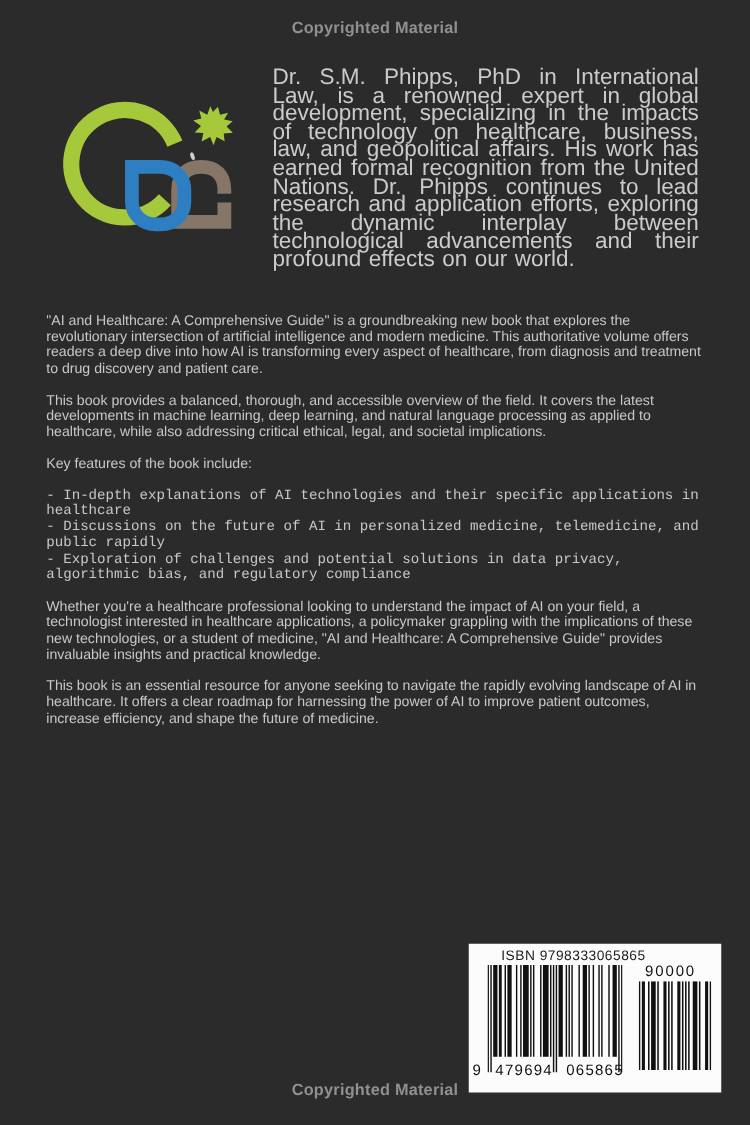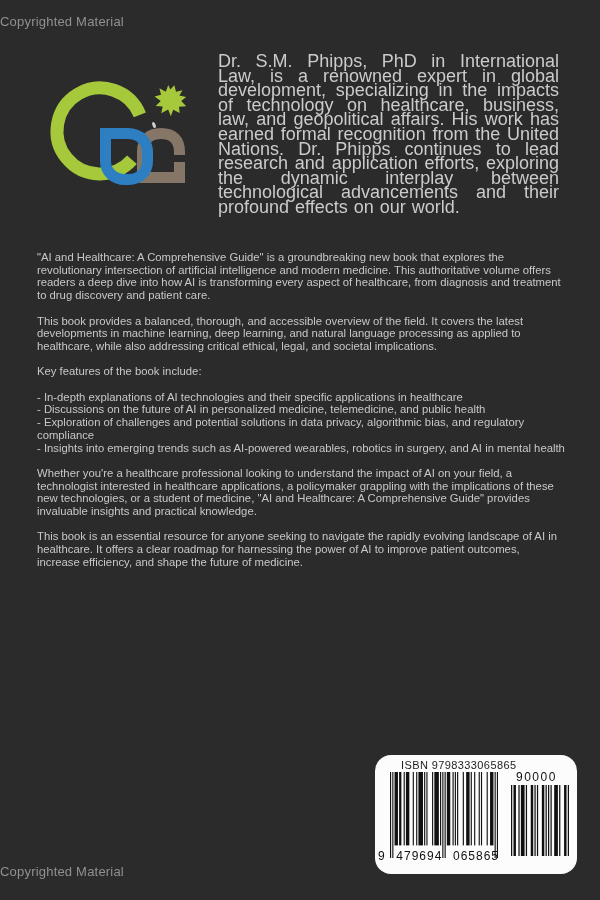--- a/index.html
+++ b/index.html
@@ -8,23 +8,24 @@
     width: 600px;
     height: 900px;
     background: #2b2b2c;
     overflow: hidden;
     font-family: "Liberation Sans", sans-serif;
   }
   .watermark {
     position: absolute;
     left: 0;
     width: 100%;
+    text-align: center;
     color: #8f9092;
     font-size: 13px;
-    font-weight: 400;
+    font-weight: 700;
     letter-spacing: 0.2px;
   }
   .watermark.top { top: 14px; }
   .watermark.bottom { top: 864px; }
 
   .logo {
     position: absolute;
     left: 45px;
     top: 76px;
     width: 150px;
@@ -46,31 +47,30 @@
   .description {
     position: absolute;
     left: 37px;
     top: 251px;
     width: 528px;
     color: #c7c8c9;
     font-size: 11.3px;
     line-height: 12.7px;
   }
   .description p { margin: 0 0 12.7px 0; }
-  .description .features { margin: 0 0 12.7px 0; }
+  .description .features { margin: 0 0 12.7px 0; font-family: Liberation Mono, monospace; }
   .description .features div { margin: 0; }
 
   .barcode-box {
     position: absolute;
     left: 375px;
     top: 755px;
     width: 202px;
     height: 119px;
     background: #fcfcfc;
-    border-radius: 16px;
   }
   .isbn-label {
     position: absolute;
     left: 26px;
     top: 4px;
     color: #1c1c1c;
     font-size: 11px;
     letter-spacing: 0.4px;
     white-space: nowrap;
   }
@@ -138,23 +138,22 @@
   </svg>
 
   <div class="bio">Dr. S.M. Phipps, PhD in International Law, is a renowned expert in global development, specializing in the impacts of technology on healthcare, business, law, and geopolitical affairs. His work has earned formal recognition from the United Nations. Dr. Phipps continues to lead research and application efforts, exploring the dynamic interplay between technological advancements and their profound effects on our world.</div>
 
   <div class="description">
     <p>"AI and Healthcare: A Comprehensive Guide" is a groundbreaking new book that explores the revolutionary intersection of artificial intelligence and modern medicine. This authoritative volume offers readers a deep dive into how AI is transforming every aspect of healthcare, from diagnosis and treatment to drug discovery and patient care.</p>
     <p>This book provides a balanced, thorough, and accessible overview of the field. It covers the latest developments in machine learning, deep learning, and natural language processing as applied to healthcare, while also addressing critical ethical, legal, and societal implications.</p>
     <p>Key features of the book include:</p>
     <div class="features">
       <div>- In-depth explanations of AI technologies and their specific applications in healthcare</div>
-      <div>- Discussions on the future of AI in personalized medicine, telemedicine, and public health</div>
+      <div>- Discussions on the future of AI in personalized medicine, telemedicine, and public rapidly</div>
       <div>- Exploration of challenges and potential solutions in data privacy, algorithmic bias, and regulatory compliance</div>
-      <div>- Insights into emerging trends such as AI-powered wearables, robotics in surgery, and AI in mental health</div>
     </div>
     <p>Whether you're a healthcare professional looking to understand the impact of AI on your field, a technologist interested in healthcare applications, a policymaker grappling with the implications of these new technologies, or a student of medicine, "AI and Healthcare: A Comprehensive Guide" provides invaluable insights and practical knowledge.</p>
     <p>This book is an essential resource for anyone seeking to navigate the rapidly evolving landscape of AI in healthcare. It offers a clear roadmap for harnessing the power of AI to improve patient outcomes, increase efficiency, and shape the future of medicine.</p>
   </div>
 
   <div class="barcode-box">
     <div class="isbn-label">ISBN 9798333065865</div>
 
     <svg class="main-barcode" viewBox="0 0 95 82" preserveAspectRatio="none" xmlns="http://www.w3.org/2000/svg">
 

